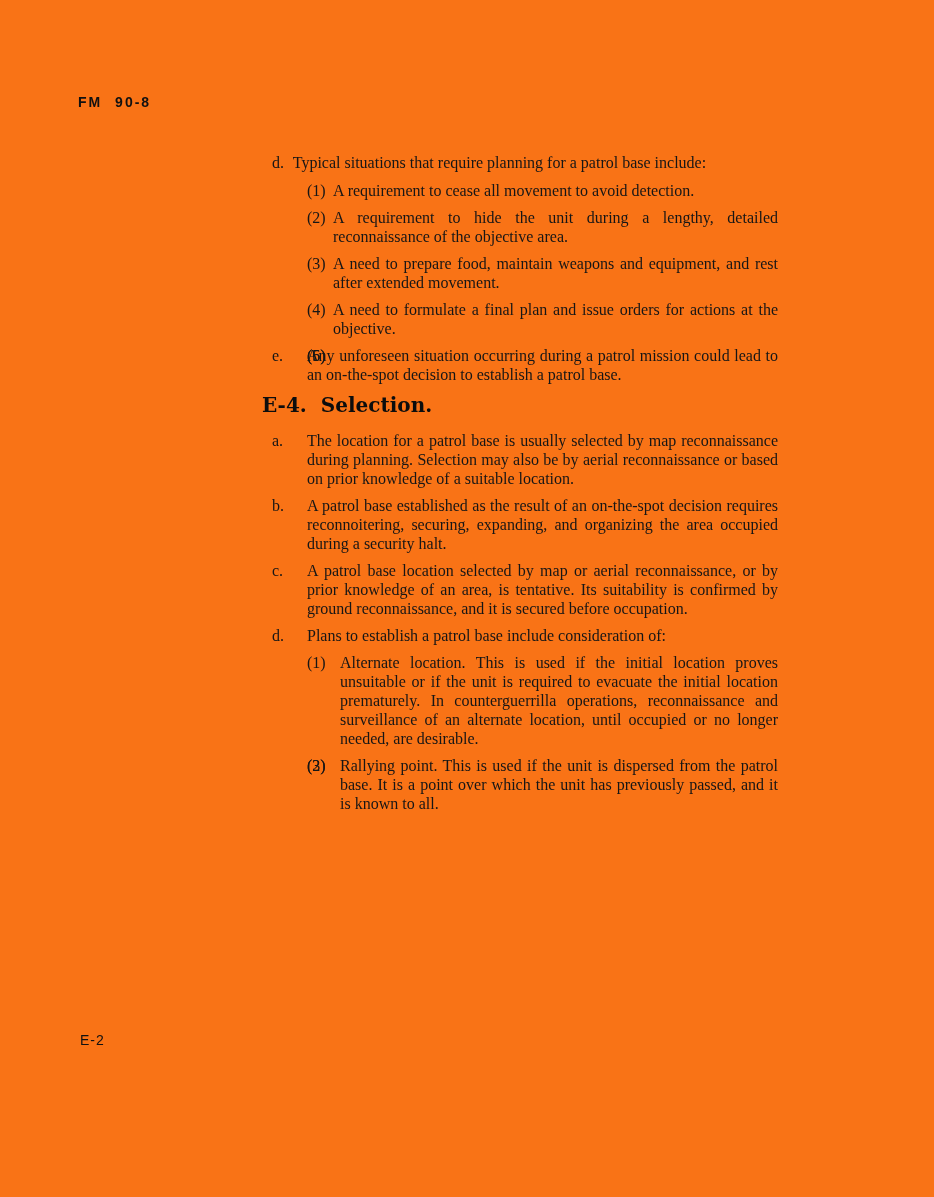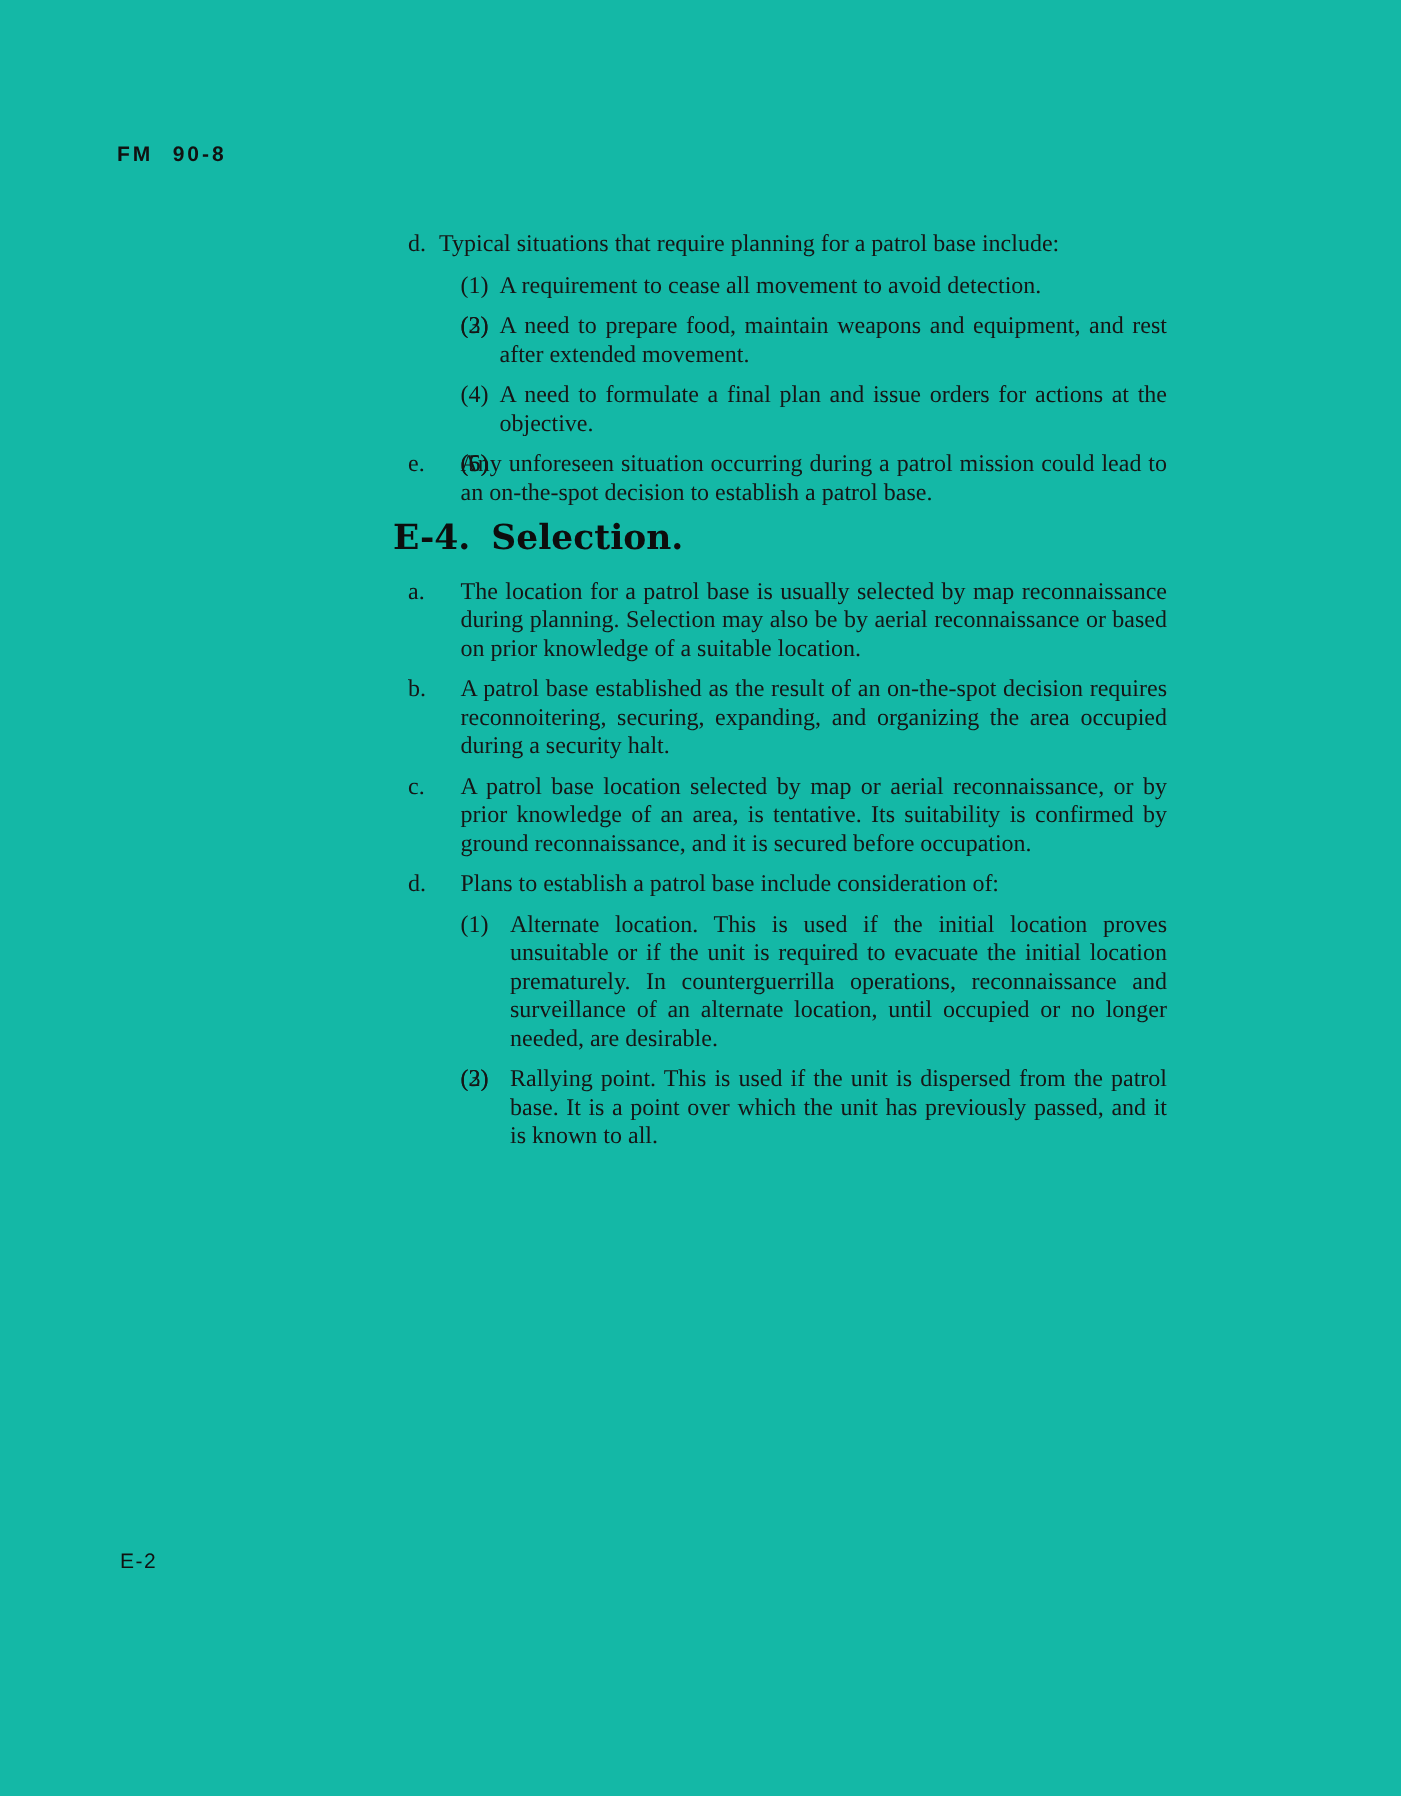--- a/index.html
+++ b/index.html
@@ -1,21 +1,21 @@
 <!DOCTYPE html>
 <html><head>
 <meta charset="utf-8">
 <style>
   * { box-sizing: border-box; }
   html, body { margin: 0; padding: 0; background: #ffffff; }
   .page {
     position: relative;
     width: 934px;
     height: 1197px;
-    background: #14b8a6;
+    background: #f97316;
     color: #161616;
     font-family: "Liberation Serif", serif;
     overflow: hidden;
   }
   .doc-id {
     position: absolute;
     left: 78px;
     top: 94px;
     font-family: "Liberation Sans", sans-serif;
     font-weight: bold;
@@ -69,21 +69,21 @@
   .sub .snum {
     position: absolute;
     left: 35px;
     top: 0;
   }
   .sub2 { padding-left: 68px; }
   .section-heading {
     margin: 0 0 13px -10px;
     font-family: "DejaVu Serif", serif;
     font-weight: bold;
-    font-size: 23px;
+    font-size: 20px;
     line-height: 26px;
     text-align: left;
     color: #0d0d0d;
   }
   .section-heading .hnum { margin-right: 14px; }
 </style>
 </head>
 <body>
 
 <div class="page">
@@ -96,20 +96,21 @@
       <span class="plabel">d.</span>
       <span>Typical situations that require planning for a patrol base include:</span>
     </div>
 
     <div class="sub">
       <span class="snum">(1)</span>
       <span>A requirement to cease all movement to avoid detection.</span>
     </div>
     <div class="sub">
       <span class="snum">(2)</span>
+      <span>A requirement to hide the unit during a lengthy, detailed reconnaissance of the objective area.</span>
     </div>
     <div class="sub">
       <span class="snum">(3)</span>
       <span>A need to prepare food, maintain weapons and equipment, and rest after extended movement.</span>
     </div>
     <div class="sub">
       <span class="snum">(4)</span>
       <span>A need to formulate a final plan and issue orders for actions at the objective.</span>
     </div>
     <div class="sub">

